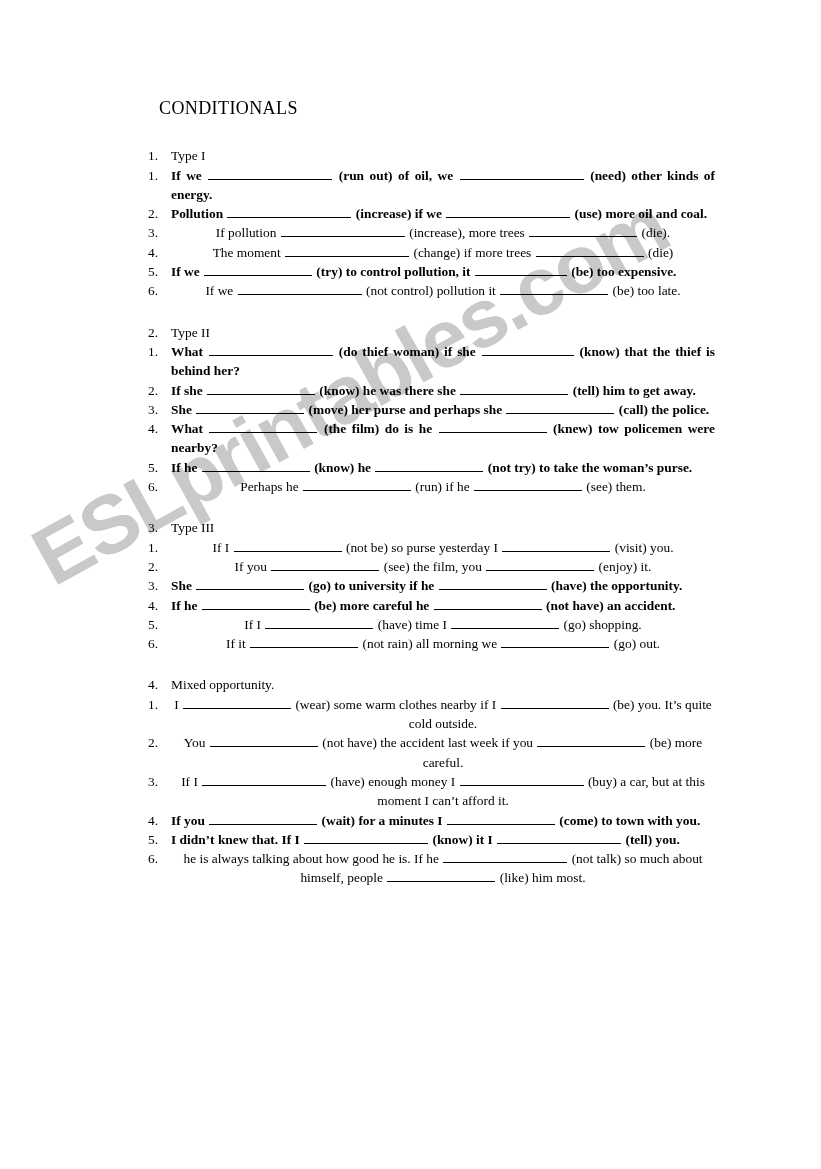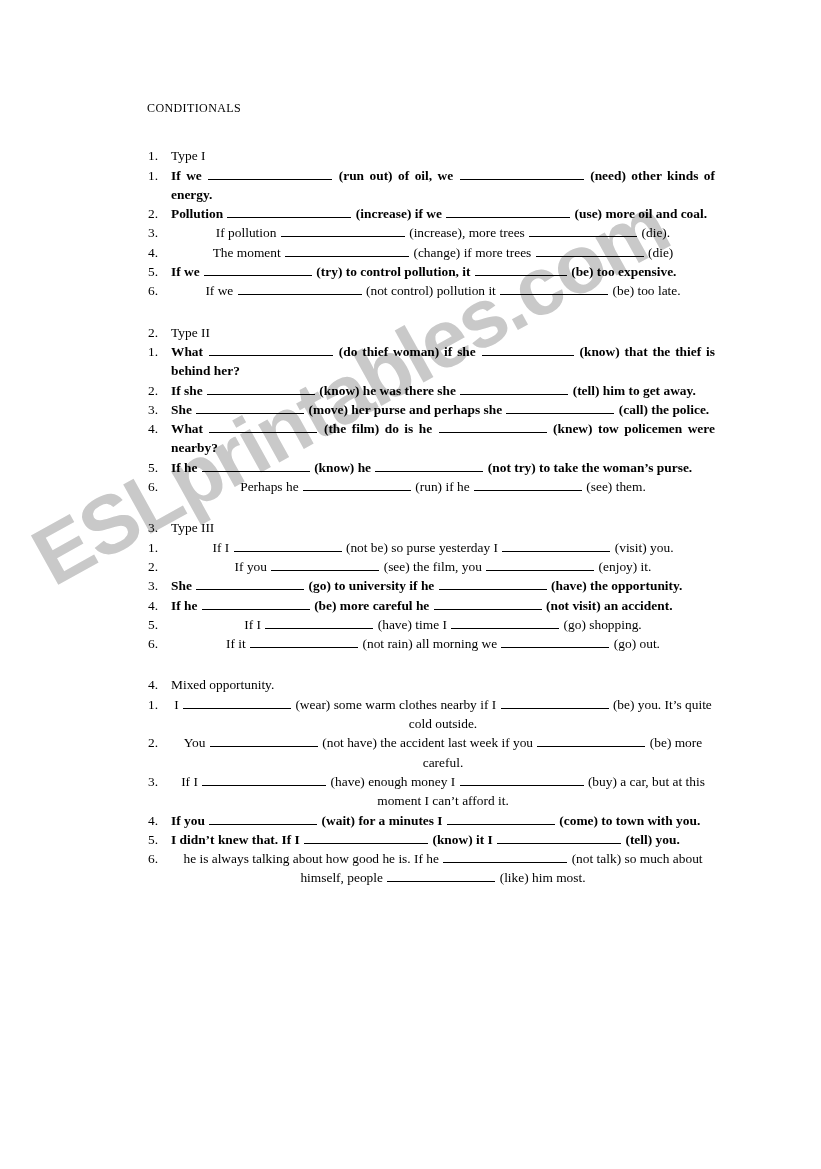--- a/index.html
+++ b/index.html
@@ -46,23 +46,23 @@
     position: absolute;
     left: 143px;
     top: 99px;
     width: 572px;
     z-index: 2;
     font-size: 13.4px;
     line-height: 19.3px;
   }
 
   .doc-title {
-    font-size: 12px;
+    font-size: 18px;
     letter-spacing: 0.4px;
-    margin: 0 0 28px 4px;
+    margin: 0 0 28px 16px;
     white-space: nowrap;
   }
 
   .section {
     margin: 0 0 22px 0;
   }
   .section:last-child { margin-bottom: 0; }
 
   .section-head {
     position: relative;
@@ -193,21 +193,21 @@
             <li>
               <span class="num">2.</span>
               <span class="q-body"><span>If you</span> <span class="blank b-lg"></span> <span>(see) the film, you</span> <span class="blank b-lg"></span> <span>(enjoy) it.</span></span>
             </li>
             <li>
               <span class="num">3.</span>
               <span class="q-body justify"><span>She</span> <span class="blank b-lg"></span> <span>(go) to university if he</span> <span class="blank b-lg"></span> <span>(have) the opportunity.</span></span>
             </li>
             <li>
               <span class="num">4.</span>
-              <span class="q-body justify"><span>If he</span> <span class="blank b-lg"></span> <span>(be) more careful he</span> <span class="blank b-lg"></span> <span>(not visit) an accident.</span></span>
+              <span class="q-body justify"><span>If he</span> <span class="blank b-lg"></span> <span>(be) more careful he</span> <span class="blank b-lg"></span> <span>(not have) an accident.</span></span>
             </li>
             <li>
               <span class="num">5.</span>
               <span class="q-body"><span>If I</span> <span class="blank b-lg"></span> <span>(have) time I</span> <span class="blank b-lg"></span> <span>(go) shopping.</span></span>
             </li>
             <li>
               <span class="num">6.</span>
               <span class="q-body"><span>If it</span> <span class="blank b-lg"></span> <span>(not rain) all morning we</span> <span class="blank b-lg"></span> <span>(go) out.</span></span>
             </li>
           </ol>

